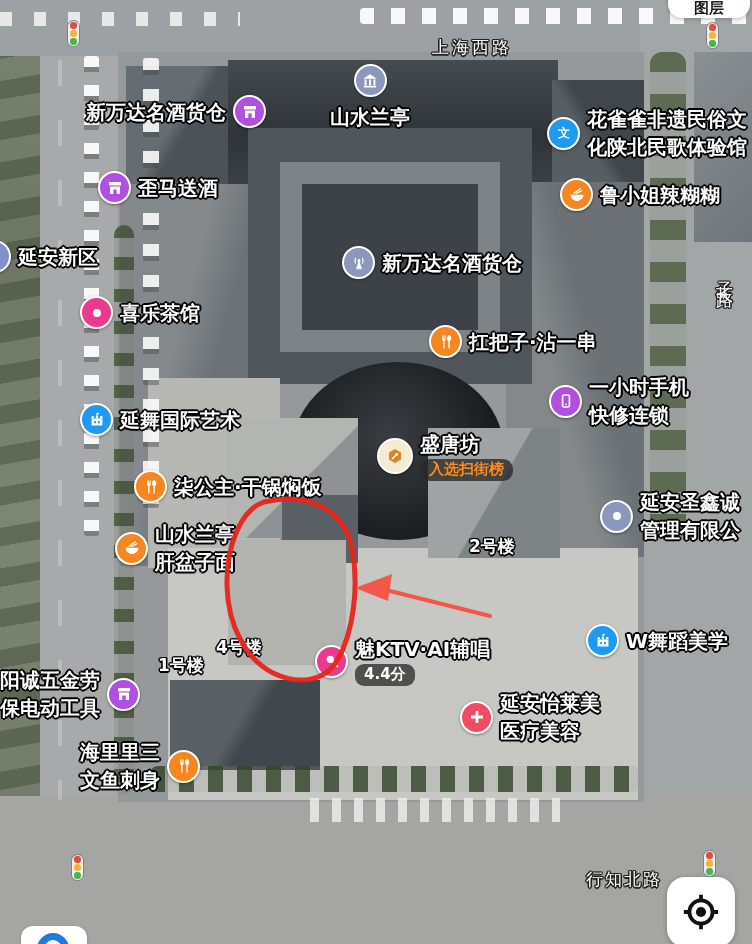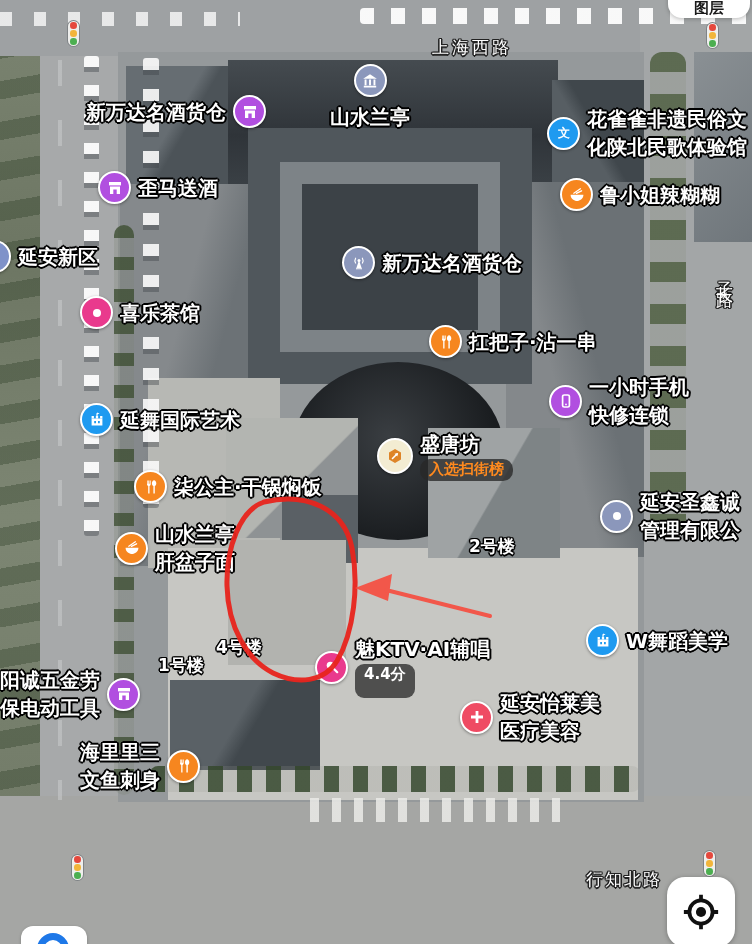--- a/index.html
+++ b/index.html
@@ -25,21 +25,21 @@
     text-shadow:2px 0 0 #000,-2px 0 0 #000,0 2px 0 #000,0 -2px 0 #000,
       1.4px 1.4px 0 #000,-1.4px 1.4px 0 #000,1.4px -1.4px 0 #000,-1.4px -1.4px 0 #000;
   }
   .col{display:flex;flex-direction:column;align-items:flex-start;gap:2px;}
   .badge-rank{
     background:rgba(40,40,40,.78);color:#ff8a1e;font-size:15px;font-weight:700;
     padding:1px 9px 2px;border-radius:10px;white-space:nowrap;
   }
   .badge-rating{
     background:rgba(45,45,45,.78);color:#fff;font-size:15px;font-weight:600;
-    padding:1px 9px 14px;border-radius:9px;white-space:nowrap;
+    padding:1px 9px 2px;border-radius:9px;white-space:nowrap;
   }
   .roadlbl{
     position:absolute;color:#fff;font-size:17px;font-weight:500;letter-spacing:3px;z-index:4;white-space:nowrap;
     text-shadow:1.5px 0 0 #222,-1.5px 0 0 #222,0 1.5px 0 #222,0 -1.5px 0 #222,
       1px 1px 0 #222,-1px 1px 0 #222,1px -1px 0 #222,-1px -1px 0 #222;
   }
   .roadlbl.vert{writing-mode:vertical-rl;text-orientation:upright;letter-spacing:5px;}
   .bldlbl{
     position:absolute;color:#fff;font-size:17px;font-weight:600;z-index:4;white-space:nowrap;
     text-shadow:1.5px 0 0 #000,-1.5px 0 0 #000,0 1.5px 0 #000,0 -1.5px 0 #000,

